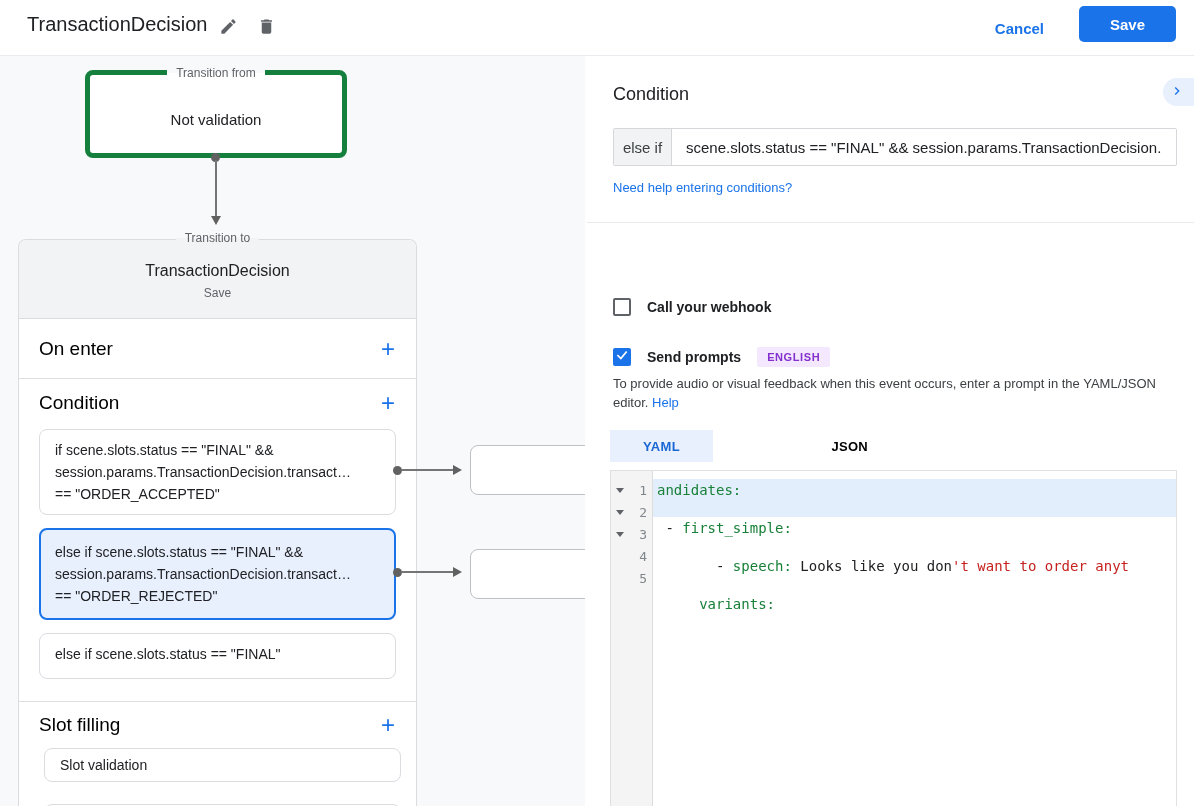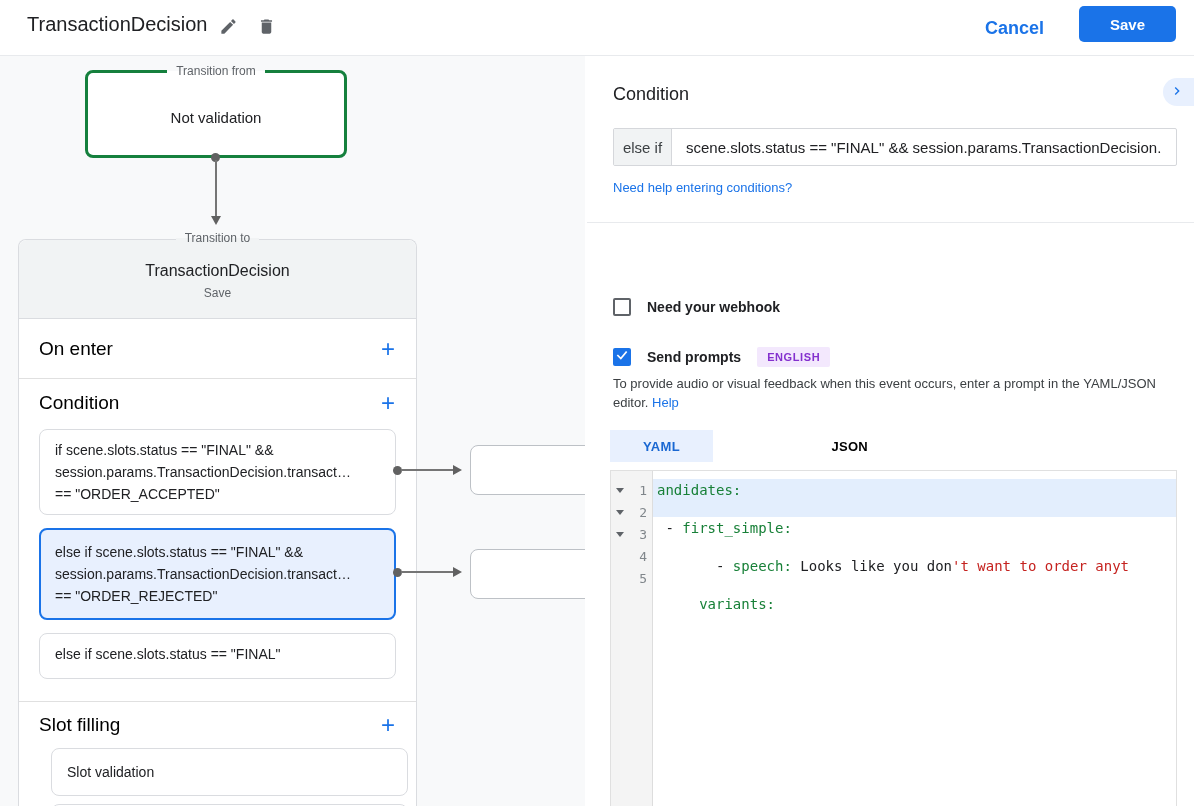--- a/index.html
+++ b/index.html
@@ -9,39 +9,39 @@
   
   .topbar { position:absolute; left:0; top:0; width:1194px; height:56px;
     background:#fff; border-bottom:1px solid #e8eaed; }
   .topbar-title { position:absolute; left:27px; top:13px; font-size:20px; color:#202124; }
   .icon-btn { position:absolute; top:12px; width:32px; height:32px; border:none;
     background:transparent; cursor:pointer; display:flex; align-items:center; justify-content:center; }
   .icon-btn svg { width:19px; height:19px; fill:#5f6368; }
   #edit-btn { left:212px; }
   #delete-btn { left:250px; }
   .cancel-btn { position:absolute; right:150px; top:12px; height:32px; border:none;
-    background:transparent; color:#1a73e8; font-size:18px; font-weight:bold; cursor:pointer;
+    background:transparent; color:#1a73e8; font-size:15px; font-weight:bold; cursor:pointer;
     font-family:"Liberation Sans", sans-serif; }
   .save-btn { position:absolute; right:18px; top:6px; width:97px; height:36px;
     background:#1a73e8; color:#fff; border:none; border-radius:5px; font-size:15px;
     font-weight:bold; cursor:pointer; font-family:"Liberation Sans", sans-serif; }
 
   
   .main { position:absolute; left:0; top:56px; width:1194px; height:750px; }
   .diagram { position:absolute; left:0; top:0; width:585px; height:750px;
     background:#f8f9fa; overflow:hidden; }
   .panel { position:absolute; left:585px; top:0; width:609px; height:750px; background:#fff; }
 
   
   .fieldset-label { position:absolute; top:-9px; left:0; right:0; text-align:center;
     font-size:12px; color:#5f6368; pointer-events:none; }
   .fieldset-label span { padding:2px 9px; }
 
   .tfrom { position:absolute; left:85px; top:14px; width:262px; height:88px;
-    background:#fff; border:3px solid #15803d; border-radius:8px; }
+    background:#fff; border:5px solid #15803d; border-radius:8px; }
   .tfrom .fieldset-label span { background:linear-gradient(to bottom,#f8f9fa 50%,#ffffff 50%); }
   .tfrom-content { position:absolute; left:0; right:0; top:36px; text-align:center;
     font-size:15px; color:#202124; }
 
   .dot { position:absolute; width:9px; height:9px; border-radius:50%; background:#616161; }
   .vline { position:absolute; width:2px; background:#757575; }
   .hline { position:absolute; height:2px; background:#757575; }
   .arrow-down { position:absolute; width:0; height:0;
     border-left:5px solid transparent; border-right:5px solid transparent;
     border-top:9px solid #616161; }
@@ -65,21 +65,21 @@
   .section-label { font-size:19px; color:#000000; }
   .plus-btn { width:28px; height:28px; border:none; background:transparent; color:#1a73e8;
     font-size:24px; font-weight:300; line-height:26px; cursor:pointer; }
 
   .cond-card { position:absolute; left:20px; width:357px; background:#fff;
     border:1px solid #dadce0; border-radius:8px; padding:9px 15px;
     font-size:14px; line-height:22px; color:#202124; cursor:pointer; }
   .cond-card.selected { border:2px solid #1a73e8; background:#e8f0fe; padding:11px 14px; }
   .divider-h { position:absolute; left:0; width:100%; height:1px; background:#e0e0e0; }
 
-  .slot-card { position:absolute; left:32px; width:357px; height:48px; background:#fff;
+  .slot-card { position:absolute; left:25px; width:357px; height:34px; background:#fff;
     border:1px solid #dadce0; border-radius:8px; font-size:14px; color:#202124;
     display:flex; align-items:center; padding:0 15px; cursor:pointer; }
 
   .target-box { position:absolute; left:470px; width:145px; height:50px; background:#fff;
     border:1px solid #bdc1c6; border-radius:8px; cursor:pointer; }
 
   
   .panel-heading { position:absolute; left:28px; font-size:18px; color:#202124; }
   .chevron-pill { position:absolute; right:0; top:22px; width:31px; height:28px;
     background:#e8f0fe; border:none; border-radius:14px 0 0 14px; cursor:pointer;
@@ -245,21 +245,21 @@
       <input class="cond-input" type="text" value="scene.slots.status == &quot;FINAL&quot; &amp;&amp; session.params.TransactionDecision." style="">
     </div>
 
     <a class="link help-link">Need help entering conditions?</a>
 
     <div class="panel-divider"></div>
 
 
     <div class="check-row" style="top:242px;">
       <div class="checkbox unchecked"></div>
-      <span class="check-label">Need your webhook</span>
+      <span class="check-label">Call your webhook</span>
     </div>
 
     <div class="check-row" style="top:291px;">
       <div class="checkbox checked">
         <span>
           <svg viewBox="0 0 24 24" width="14" height="14">
               <polyline points="4,12 10,18 20,6" fill="none" stroke="#fff" stroke-width="3"></polyline>
             </svg>
         </span>
       </div>

